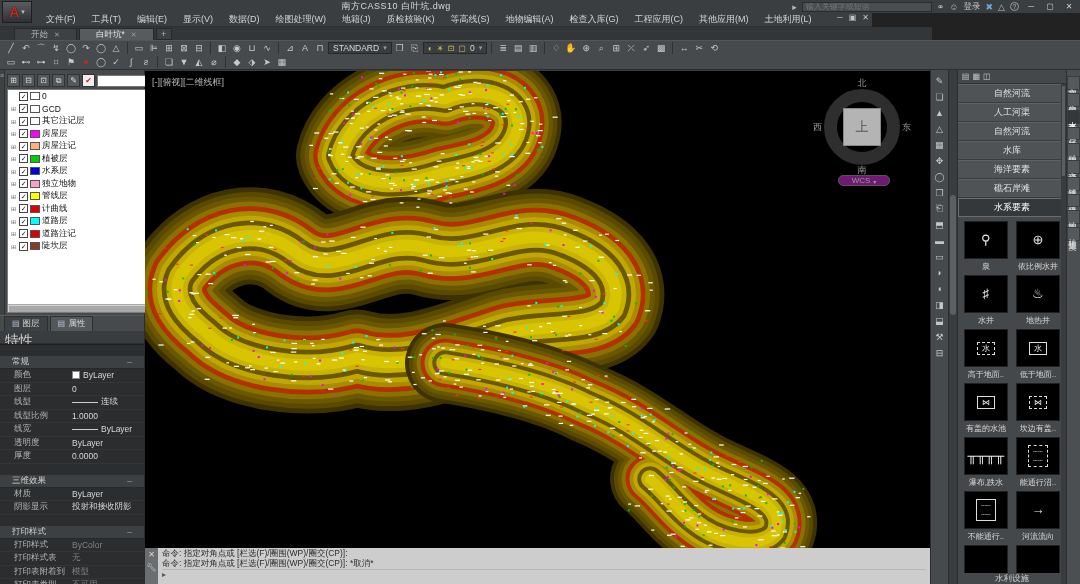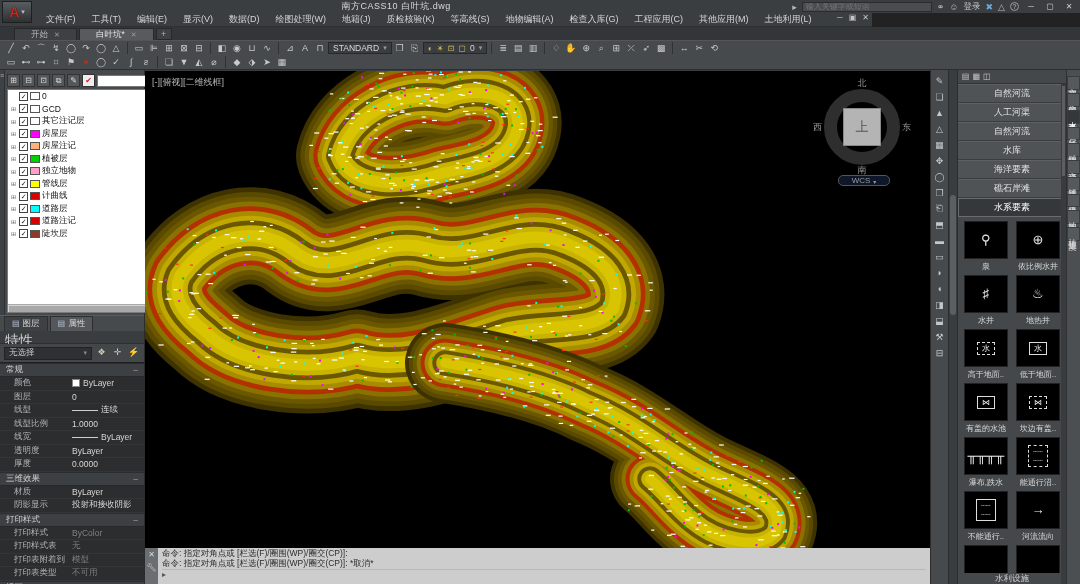--- a/index.html
+++ b/index.html
@@ -18,21 +18,21 @@
   .tb-signin { color:#c8c8c8; font-size:8.5px; }
   .winbtn { width:14px; text-align:center; color:#cfcfcf; font-size:8px; }
 
   
   #menubar { position:absolute; left:0; top:13px; width:872px; height:14px; background:#3b3e40; border-bottom:1px solid #2e3032; display:flex; align-items:center; padding-left:38px; }
   .menu-item { padding:0 8px; color:#d4d4d4; font-size:9px; white-space:nowrap; }
   #menu-win { position:absolute; right:3px; top:0; display:flex; gap:6px; }
   #menu-win span { color:#c4c4c4; font-size:8px; }
 
   
-  #tabsrow { position:absolute; left:0; top:27px; width:1080px; height:13px; background:#33363(8); background:#333638; display:flex; align-items:flex-end; padding-left:14px; }
+  #tabsrow { position:absolute; left:0; top:27px; width:932px; height:13px; background:#33363(8); background:#333638; display:flex; align-items:flex-end; padding-left:14px; }
   .ftab { height:12px; padding:0 16px; display:flex; align-items:center; gap:6px; font-size:8.5px; color:#b9b9b9; background:#3e4143; border:1px solid #26282a; border-bottom:none; margin-right:2px; }
   .ftab.active { background:#585b5d; color:#e8e8e8; }
   .ftab .x { color:#9a9a9a; font-size:7px; }
   .ftab-plus { width:16px; height:12px; background:#3e4143; border:1px solid #26282a; color:#b0b0b0; display:flex; align-items:center; justify-content:center; font-size:9px; }
 
   
   .toolrow { position:absolute; left:0; width:1080px; background:#474a4c; display:flex; align-items:center; gap:1px; padding-left:4px; }
   #toolbar1 { top:40px; height:15px; border-top:1px solid #555; }
   #toolbar2 { top:55px; height:15px; border-bottom:1px solid #2c2e30; }
   .tool-ico { width:14px; height:13px; display:flex; align-items:center; justify-content:center; color:#c9c9c9; font-size:9px; background:transparent; border:1px solid transparent; }
@@ -65,42 +65,42 @@
   #lp-tabs { height:16px; background:#474a4c; display:flex; align-items:center; gap:2px; padding-left:4px; border-top:1px solid #5a5d5f; }
   .lp-tab { display:flex; align-items:center; gap:3px; padding:1px 7px; color:#d8d8d8; font-size:8.5px; background:#3e4143; border:1px solid #2c2e30; }
   .lp-tab.active { background:#55585a; }
   .lp-tab .ti { font-size:8px; color:#b8c4d8; }
   #prop-title { height:13px; background:#3a3d3f; color:#cfcfcf; font-size:14px; padding:1px 5px; border-bottom:1px solid #2c2e30; }
   #prop-selrow { height:18px; display:flex; align-items:center; gap:3px; padding:0 4px; background:#44474a; }
   #sel-dd { flex:1; height:13px; background:#2e3032; border:1px solid #202224; color:#c8c8c8; font-size:8.5px; display:flex; align-items:center; padding:0 4px; }
   #sel-dd .dd { margin-left:auto; color:#888; font-size:7px; }
   .sel-ico { width:13px; height:13px; color:#c8d0a8; font-size:9px; text-align:center; }
   #prop-body { flex:1; background:#2b2d2f; overflow:hidden; border-top:1px solid #1e2022; }
-  .psec { height:13px; background:#3d4043; color:#d0d0d0; font-size:8.5px; display:flex; align-items:center; padding:0 6px; border-bottom:1px solid #26282a; margin-top:1px; }
+  .psec { height:13px; background:#3d4043; color:#d0d0d0; font-size:8.5px; display:flex; align-items:center; padding:0 12px; border-bottom:1px solid #26282a; margin-top:11px; }
   .psec .minus { margin-left:auto; color:#999; }
   .prow { height:13.5px; display:flex; align-items:center; padding-left:14px; border-bottom:1px solid #333537; }
   .prow .pl { width:58px; color:#b4b4b4; font-size:8.5px; white-space:nowrap; overflow:hidden; }
   .prow .pv { flex:1; color:#d6d6d6; font-size:8.5px; display:flex; align-items:center; gap:3px; white-space:nowrap; overflow:hidden; }
   .prow .pv.dim { color:#808080; }
   .csw { width:8px; height:8px; background:#fff; border:1px solid #888; display:inline-block; }
   .lsw { width:26px; height:1px; background:#cfcfcf; display:inline-block; }
 
   
   #center-col { width:785px; display:flex; flex-direction:column; }
   #canvas { position:relative; width:785px; height:478px; background:#000; overflow:hidden; border-top:1px solid #3a3d3f; }
   #vp-label { position:absolute; left:7px; top:5px; color:#b8b8b8; font-size:9px; z-index:4; }
   #map-svg { position:absolute; left:0; top:0; }
   #viewcube { position:absolute; right:22px; top:10px; width:92px; height:92px; z-index:4; }
   #vc-ring { position:absolute; left:8px; top:8px; width:76px; height:76px; border-radius:50%; border:13px solid #2e2e2e; }
   #vc-face { position:absolute; left:27px; top:27px; width:38px; height:38px; background:#b4b4b4; border:1px solid #888; color:#555; display:flex; align-items:center; justify-content:center; font-size:13px; }
   .vc-n { position:absolute; left:0; right:0; top:-4px; text-align:center; color:#9a9a9a; font-size:9px; }
   .vc-s { position:absolute; left:0; right:0; bottom:-4px; text-align:center; color:#9a9a9a; font-size:9px; }
   .vc-w { position:absolute; left:-3px; top:40px; color:#9a9a9a; font-size:9px; }
   .vc-e { position:absolute; right:-3px; top:40px; color:#9a9a9a; font-size:9px; }
-  #wcs-pill { position:absolute; right:40px; top:104px; width:52px; height:11px; background:#0f172a; border:1px solid #555; border-radius:5px; color:#9a9a9a; font-size:8px; display:flex; align-items:flex-end; justify-content:center; gap:3px; z-index:4; }
+  #wcs-pill { position:absolute; right:40px; top:104px; width:52px; height:11px; background:#701a75; border:1px solid #555; border-radius:5px; color:#9a9a9a; font-size:8px; display:flex; align-items:flex-end; justify-content:center; gap:3px; z-index:4; }
 
   
   #cmdpanel { width:785px; height:36px; display:flex; background:#cdcdcd; }
   #cmd-edge { width:13px; background:#6b6e70; display:flex; flex-direction:column; align-items:center; gap:4px; padding-top:2px; }
   #cmd-edge span { color:#d8d8d8; font-size:8px; }
   #cmd-lines { flex:1; padding:1px 4px; font-family:"DejaVu Sans Mono",monospace; }
   .cmdline { color:#2c2c2c; font-size:8.5px; line-height:9.5px; white-space:nowrap; }
   #cmd-input { height:9px; display:flex; align-items:center; gap:3px; border-top:1px solid #b8b8b8; margin-top:1px; }
   #cmd-input .pr { color:#555; font-size:8px; }
 
@@ -325,20 +325,26 @@
                 </div>
                 <div class="lrow">
                   <span class="plus">⊞</span>
                   <span class="cb">✓</span>
                   <span class="sw" style="background: rgb(0, 208, 0);"></span>
                   <span class="nm">植被层</span>
                 </div>
                 <div class="lrow">
                   <span class="plus">⊞</span>
                   <span class="cb">✓</span>
+                  <span class="sw" style="background: rgb(0, 0, 221);"></span>
+                  <span class="nm">水系层</span>
+                </div>
+                <div class="lrow">
+                  <span class="plus">⊞</span>
+                  <span class="cb">✓</span>
                   <span class="sw" style="background: rgb(255, 158, 200);"></span>
                   <span class="nm">独立地物</span>
                 </div>
                 <div class="lrow">
                   <span class="plus">⊞</span>
                   <span class="cb">✓</span>
                   <span class="sw" style="background: rgb(255, 255, 0);"></span>
                   <span class="nm">管线层</span>
                 </div>
                 <div class="lrow">
@@ -376,29 +382,20 @@
           <div class="lp-tab">
             <span class="ti">▤</span>
             <span>图层</span>
           </div>
           <div class="lp-tab active">
             <span class="ti">▤</span>
             <span>属性</span>
           </div>
         </div>
       <div id="prop-title">特性</div>
-      <div id="prop-selrow">
-        <div id="sel-dd">
-          <span>无选择</span>
-            <span class="dd">▾</span>
-        </div>
-        <span class="sel-ico">❖</span>
-        <span class="sel-ico">✛</span>
-        <span class="sel-ico">⚡</span>
-      </div>
       <div id="prop-body">
           <div class="psec">
             <span>常规</span>
             <span class="minus">–</span>
           </div>
           <div class="prow">
             <span class="pl">颜色</span>
             <span class="pv">
               <span class="csw"></span>
               <span>ByLayer</span>

